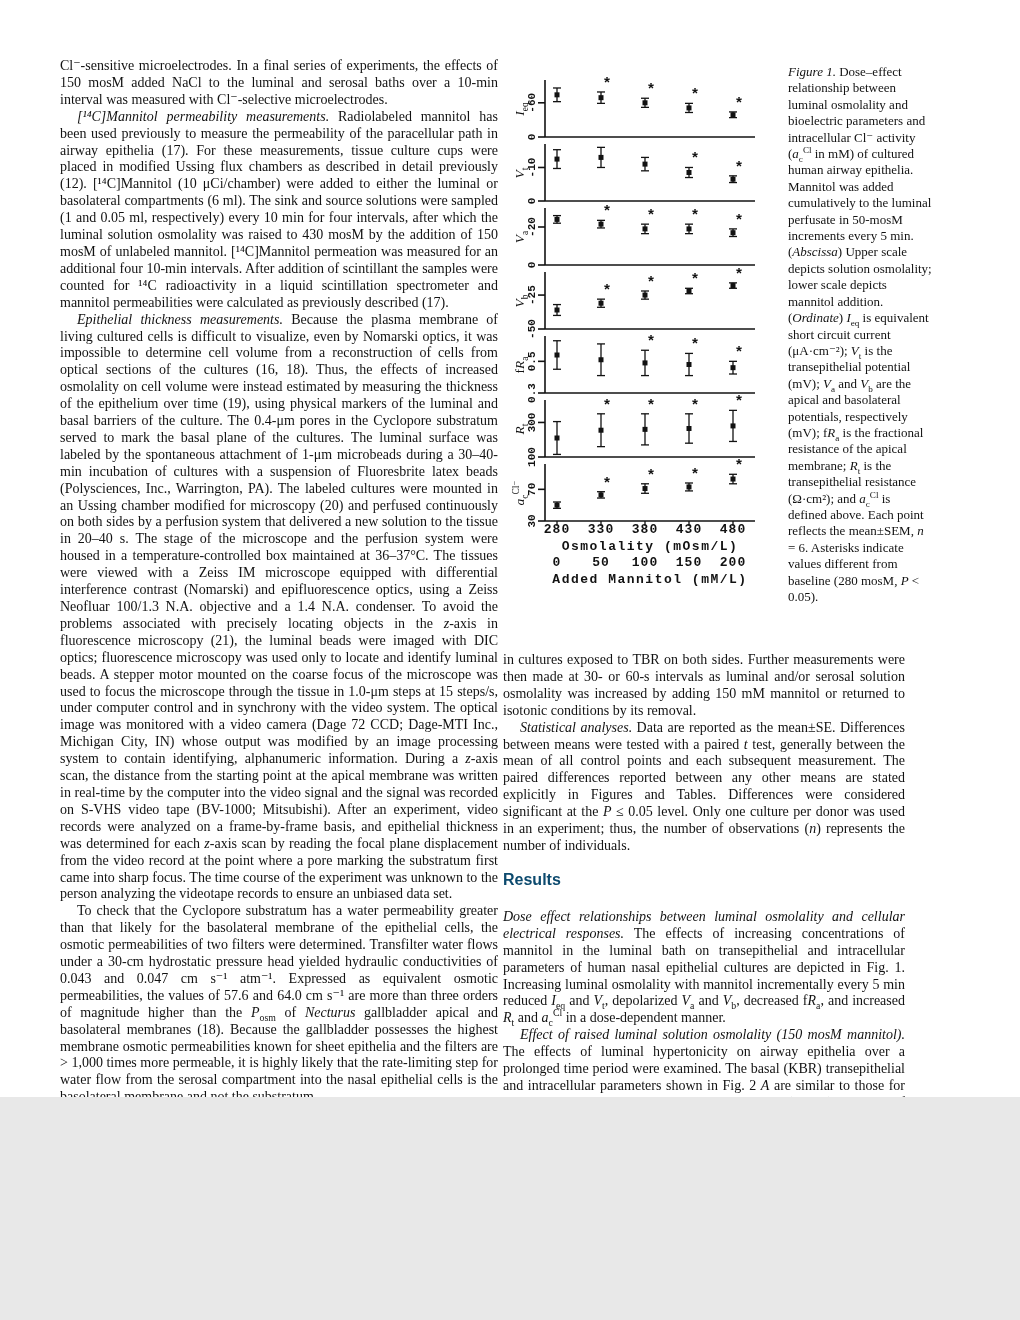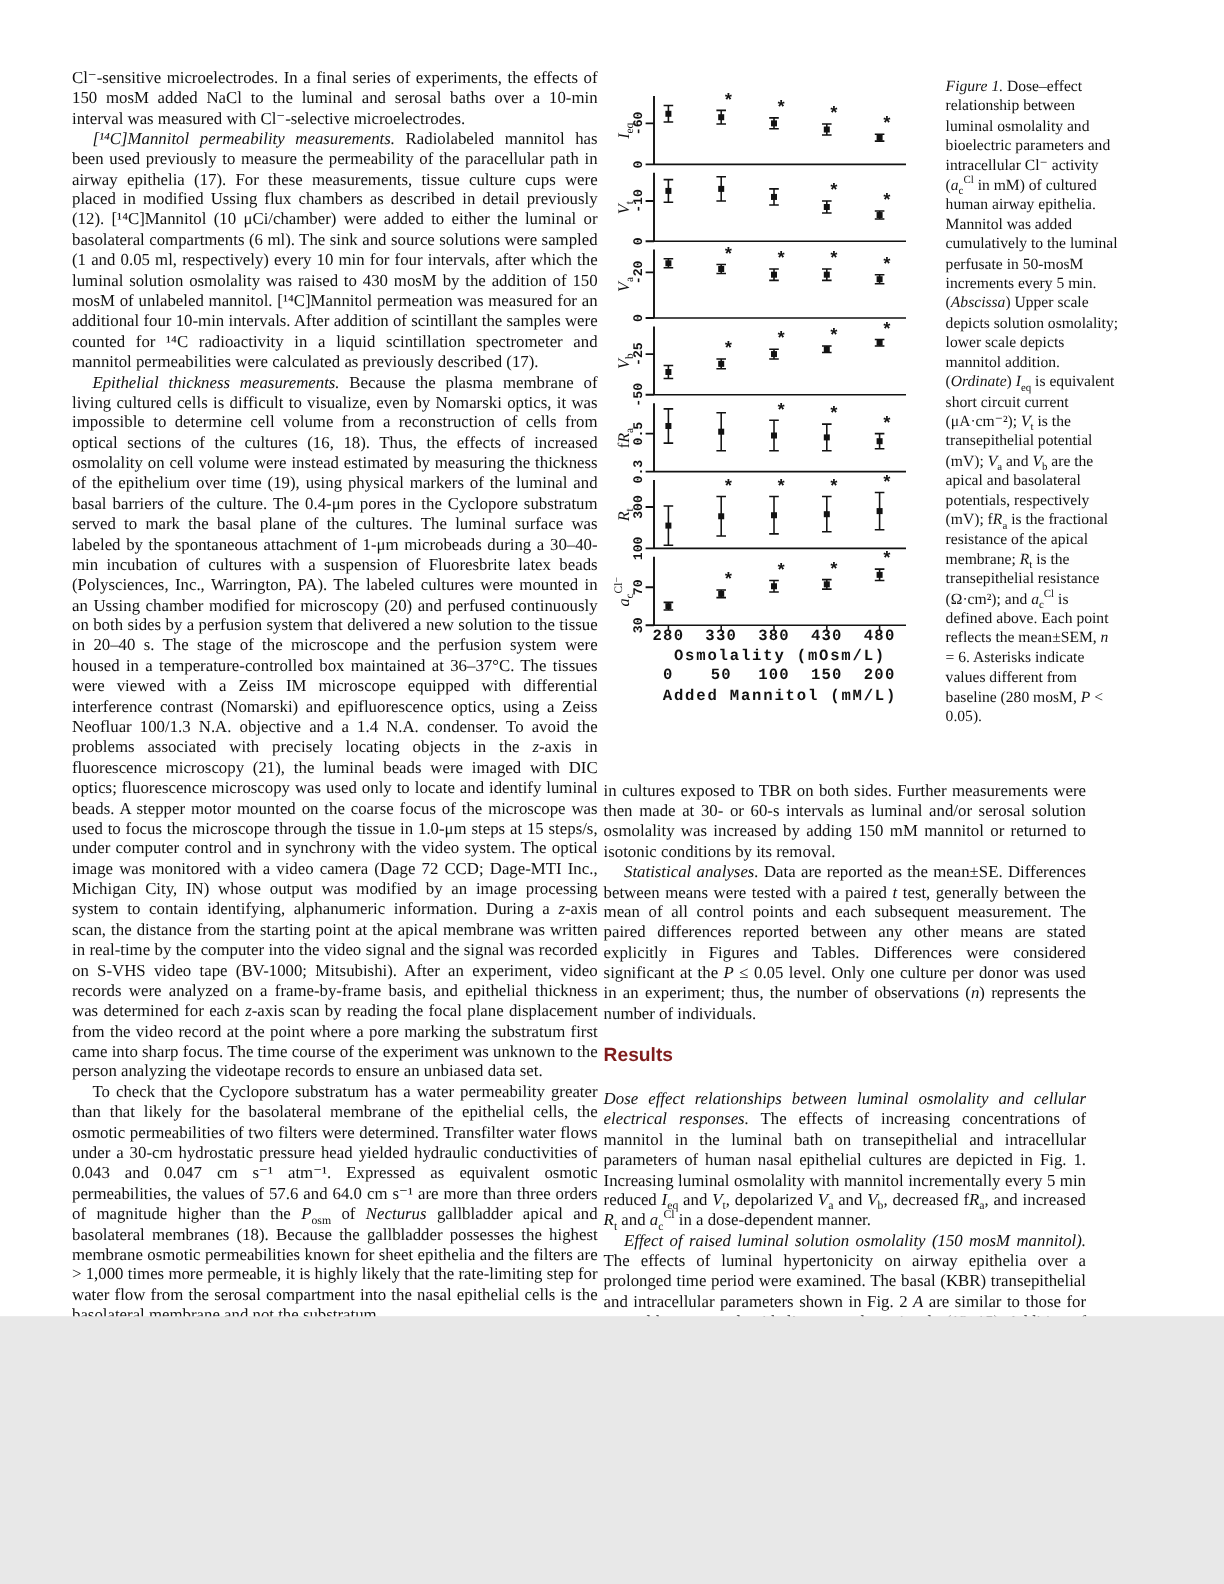--- a/index.html
+++ b/index.html
@@ -7,21 +7,21 @@
         font-family:"Liberation Serif","DejaVu Serif",serif;color:#121212;overflow:hidden;}
   .col{position:absolute;}
   #left-col{left:60px;top:58px;width:438px;}
   #right-col-text{left:503px;top:652px;width:402px;}
   .para{margin:0;font-size:14px;line-height:16.9px;text-align:justify;}
   .para.ind{text-indent:17px;}
   .it{font-style:italic;}
   .sb{vertical-align:sub;font-size:0.7em;line-height:0;}
   .sp{vertical-align:super;font-size:0.7em;line-height:0;}
   h2#results-heading{font-family:"Liberation Sans","DejaVu Sans",sans-serif;
-      font-size:16px;font-weight:bold;margin:16px 0 20px 0;color:#7f1d1d;}
+      font-size:16px;font-weight:bold;margin:16px 0 20px 0;color:#0c4a6e;}
   #figure-plot{position:absolute;left:503px;top:60px;width:258px;height:592px;}
   .ylab{position:absolute;left:-28px;width:90px;height:16px;text-align:center;
         transform:rotate(-90deg);font-size:13.5px;white-space:nowrap;
         font-family:"Liberation Serif","DejaVu Serif",serif;}
   #figure-caption{position:absolute;left:788px;top:64px;width:144px;
         font-size:13px;line-height:16.4px;text-align:left;}
   #footer{position:absolute;left:503px;top:1236px;width:402px;text-align:right;font-size:14.5px;}
   #footer .ftitle{}
   #footer .pgnum{font-family:"Liberation Sans","DejaVu Sans",sans-serif;
         font-weight:normal;margin-left:22px;font-size:14px;}

